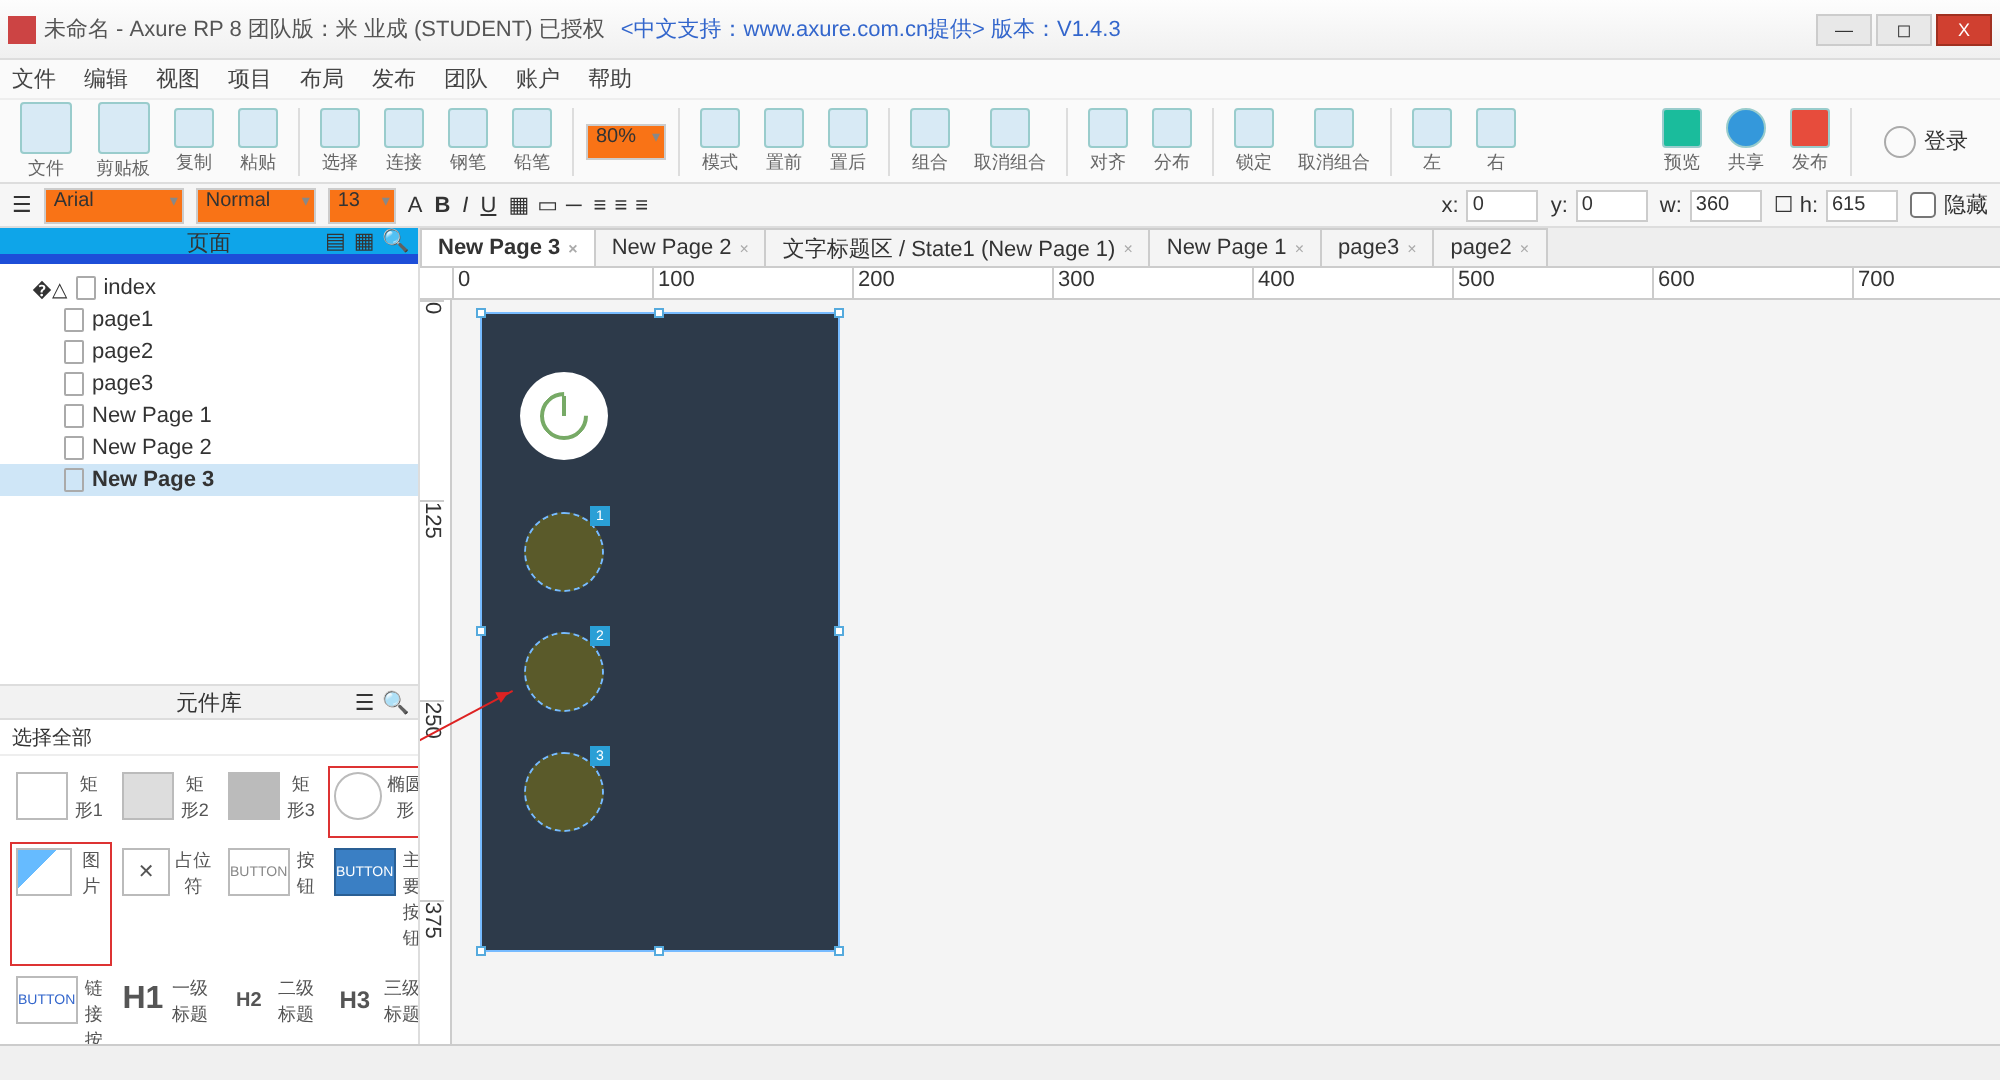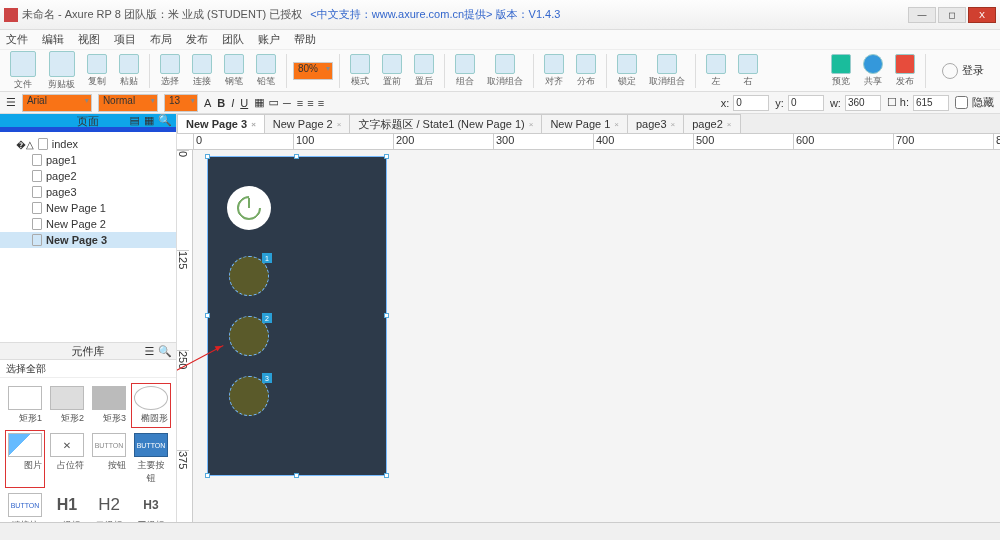--- a/index.html
+++ b/index.html
@@ -33,21 +33,21 @@
 .panelHdr .icons{position:absolute;right:4px;display:flex;gap:4px;font-size:9px;color:#888}
 .tree{flex:0 0 auto;padding:4px 0;overflow:auto}
 .treeItem{display:flex;align-items:center;height:16px;padding-left:16px;gap:4px;font-size:10px}
 .treeItem.child{padding-left:32px}
 .treeItem .pg{width:10px;height:12px;border:1px solid #aaa;border-radius:1px}
 .treeItem.sel{background:#cfe6f7}
 .libHdr{height:18px;background:#f2f2f2;border-top:1px solid #ddd;border-bottom:1px solid #ddd;display:flex;align-items:center;justify-content:center;font-size:10px;position:relative}
 .libHdr .icons{position:absolute;right:4px;display:flex;gap:4px;font-size:9px;color:#888}
 .libSel{height:18px;border-bottom:1px solid #eee;padding:0 6px;display:flex;align-items:center;font-size:10px}
 .lib{flex:1;overflow:auto;padding:6px;display:grid;grid-template-columns:repeat(4,1fr);gap:4px}
-.libItem{display:flex;flex-direction:column;align-items:flex-end;gap:2px;padding:2px}
+.libItem{display:flex;flex-direction:row;align-items:flex-start;gap:2px;padding:2px}
 .libItem.hl{outline:1px solid #d33}
 .libShape{width:34px;height:24px;border:1px solid #bbb;background:#fff;display:flex;align-items:center;justify-content:center;font-size:10px;color:#555}
 .libShape.ellipse{border-radius:50%}
 .libShape.img{background:linear-gradient(135deg,#6bf 40%,#fff 40%);position:relative}
 .libShape.btn{background:#3a7fc4;color:#fff;border-color:#2a5f94;font-size:7px}
 .libShape.btnw{font-size:7px;color:#888}
 .libLabel{font-size:9px;color:#555;text-align:center}
 .center{flex:1;display:flex;flex-direction:column;background:#f0f0f0;position:relative}
 .tabs{height:20px;background:#eee;border-bottom:1px solid #ccc;display:flex;align-items:flex-end}
 .tab{height:19px;padding:0 8px;font-size:10px;color:#666;border:1px solid #ccc;border-bottom:none;background:#f4f4f4;margin-right:-1px;display:flex;align-items:center;gap:4px}
@@ -317,21 +317,21 @@
         </div>
       <div class="libItem">
           <div class="libShape btnw" style="color:#36c">BUTTON</div>
           <span class="libLabel">链接按钮</span>
         </div>
       <div class="libItem">
           <div class="libShape" style="border:none;font-size:16px;font-weight:bold">H1</div>
           <span class="libLabel">一级标题</span>
         </div>
       <div class="libItem">
-          <div class="libShape" style="border:none;font-size:17px;font-weight:normal">H2</div>
+          <div class="libShape" style="border:none;font-size:10px;font-weight:bold">H2</div>
           <span class="libLabel">二级标题</span>
         </div>
       <div class="libItem">
           <div class="libShape" style="border:none;font-size:12px;font-weight:bold">H3</div>
           <span class="libLabel">三级标题</span>
         </div>
 
     </div>
   </div>
 

